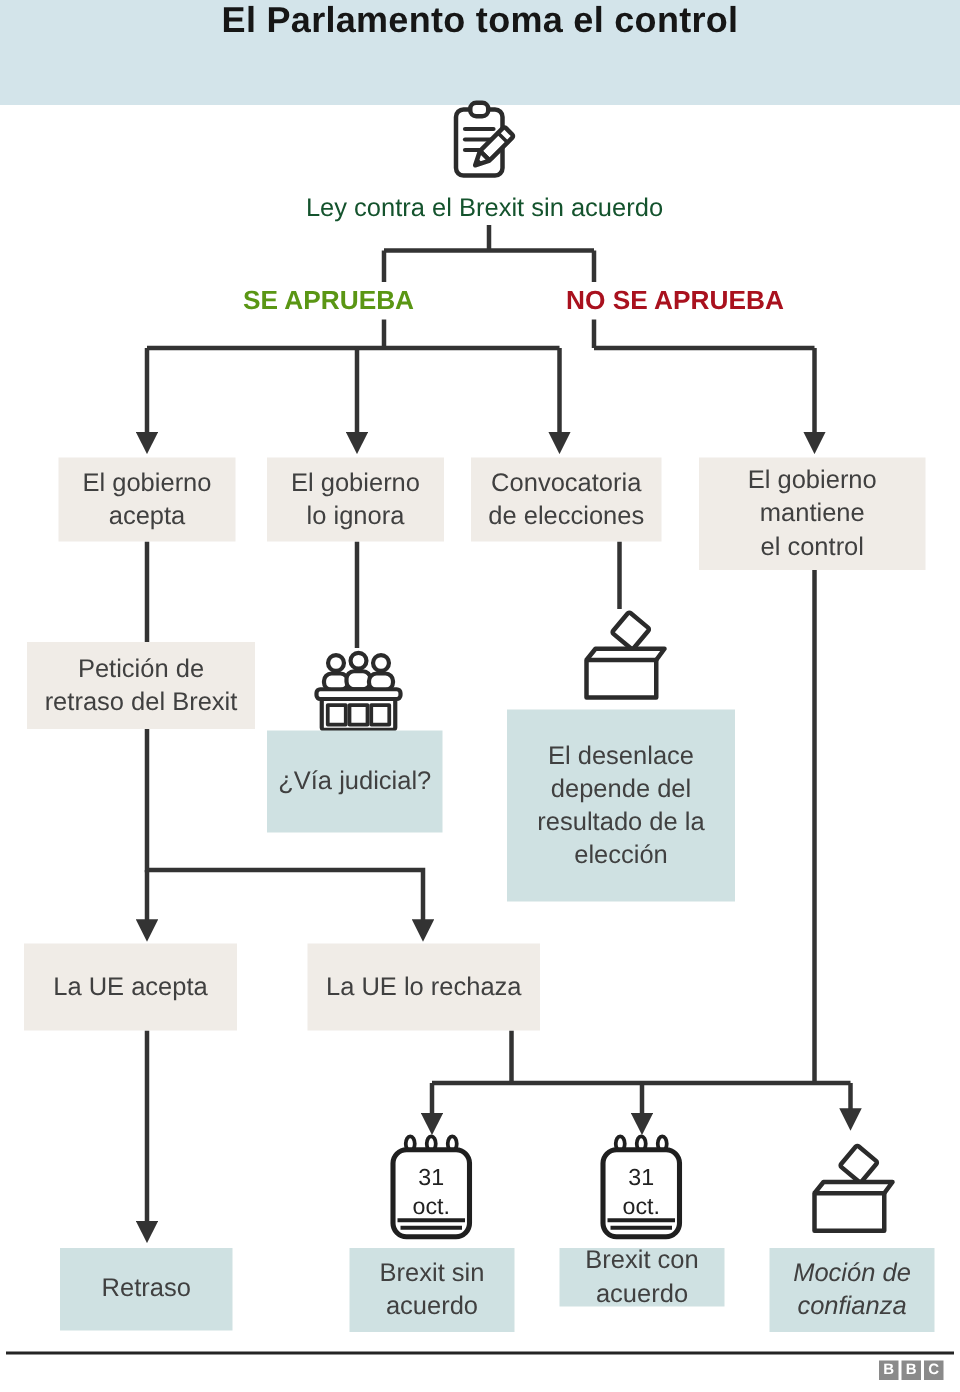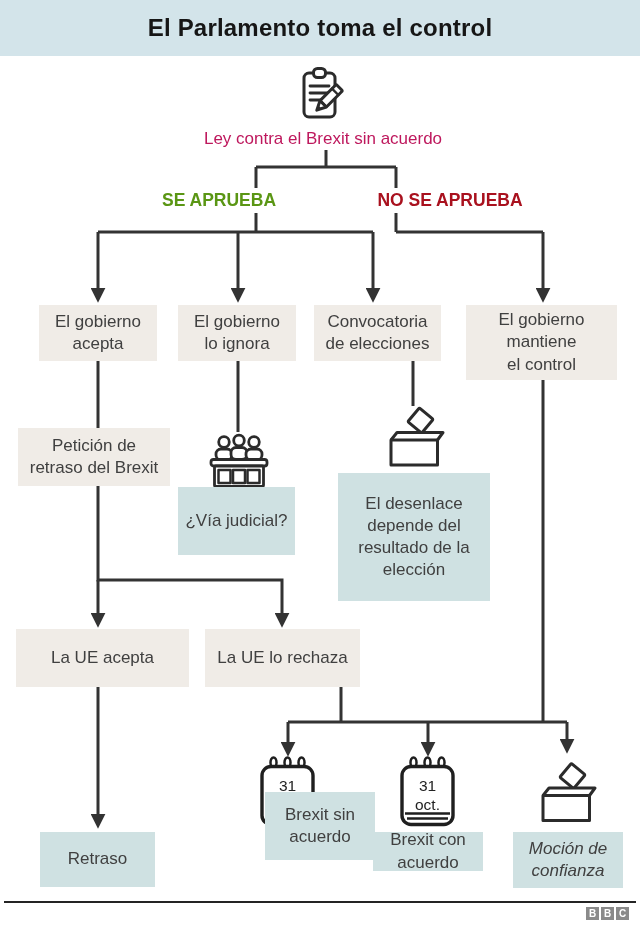--- a/index.html
+++ b/index.html
@@ -1,29 +1,29 @@
 <!DOCTYPE html>
 <html><head>
 <meta charset="utf-8">
 <style>
   html,body{margin:0;padding:0;background:#ffffff;}
   .stage{
     position:relative;width:640px;height:928px;margin:0 auto;background:#fff;
     font-family:"Liberation Sans", sans-serif;color:#1f1f1f;overflow:hidden;
   }
   .title-bar{
-    position:absolute;left:0;top:0;width:640px;height:56px;background:#d3e4ea;
-    display:flex;align-items:center;justify-content:center;
+    position:absolute;left:0;top:0;width:640px;height:70px;background:#d3e4ea;
+    display:flex;justify-content:center;
   }
   .title-bar h1{margin:0;font-size:24px;font-weight:bold;color:#161616;letter-spacing:.2px;}
   svg.connectors{position:absolute;left:0;top:0;z-index:1;}
   .icon{position:absolute;z-index:2;}
   .root-label{
     position:absolute;z-index:2;left:323px;top:129px;transform:translateX(-50%);
-    font-size:17px;color:#be185d;background:#fff;padding:0 4px;white-space:nowrap;
+    font-size:17px;color:#14532d;background:#fff;padding:0 4px;white-space:nowrap;
   }
   .branch-label{
     position:absolute;z-index:3;top:188px;transform:translateX(-50%);
     font-size:17.5px;font-weight:bold;background:#fff;padding:2px 7px;white-space:nowrap;
   }
   .branch-label.approved{left:219px;color:#5a9614;}
   .branch-label.not-approved{left:450px;color:#a9111e;}
   .node{
     position:absolute;z-index:2;display:flex;align-items:center;justify-content:center;
     text-align:center;font-size:17px;line-height:1.3;white-space:pre-line;color:#404040;
@@ -158,21 +158,21 @@
     </g>
   </svg>
 
   <div class="node blue" style="left:338px;top:473px;width:152px;height:128px;">
     <span>El desenlace
 depende del
 resultado de la
 elección</span>
   </div>
 
-  <div class="node beige" style="left:16px;top:629px;width:173px;height:58px;">
+  <div class="node beige" style="left:16px;top:629px;width:142px;height:58px;">
     <span>La UE acepta</span>
   </div>
   <div class="node beige" style="left:205px;top:629px;width:155px;height:58px;">
     <span>La UE lo rechaza</span>
   </div>
 
   <div class="calendar" style="left:259px;top:756px;">
     <svg class="cal-svg" width="57" height="72" viewBox="0 0 57 72">
       <g stroke="#1f1f1f" stroke-width="3" fill="#ffffff" stroke-linejoin="round">
         <ellipse cx="14.5" cy="6.5" rx="3" ry="5" stroke-width="2.5"></ellipse>
@@ -211,21 +211,21 @@
       <rect x="28.5" y="5.5" width="18" height="18" rx="1.5" transform="rotate(40 37.5 14.5)"></rect>
       <path d="M22,28.5 h22 l3.5,4 h-29 Z" fill="#2b2b2b" stroke="none"></path>
       <path d="M8,34 L14,26.5 H60 L54.5,34"></path>
       <rect x="8" y="34" width="46.5" height="25"></rect>
     </g>
   </svg>
 
   <div class="node blue" style="left:40px;top:832px;width:115px;height:55px;">
     <span>Retraso</span>
   </div>
-  <div class="node blue" style="left:233px;top:792px;width:110px;height:68px;margin-left:32px;">
+  <div class="node blue" style="left:233px;top:832px;width:110px;height:56px;">
     <span>Brexit sin
 acuerdo</span>
   </div>
   <div class="node blue" style="left:373px;top:832px;width:110px;height:39px;">
     <span>Brexit con
 acuerdo</span>
   </div>
   <div class="node blue" style="left:513px;top:832px;width:110px;height:56px;font-style:italic;">
     <span>Moción de
 confianza</span>

